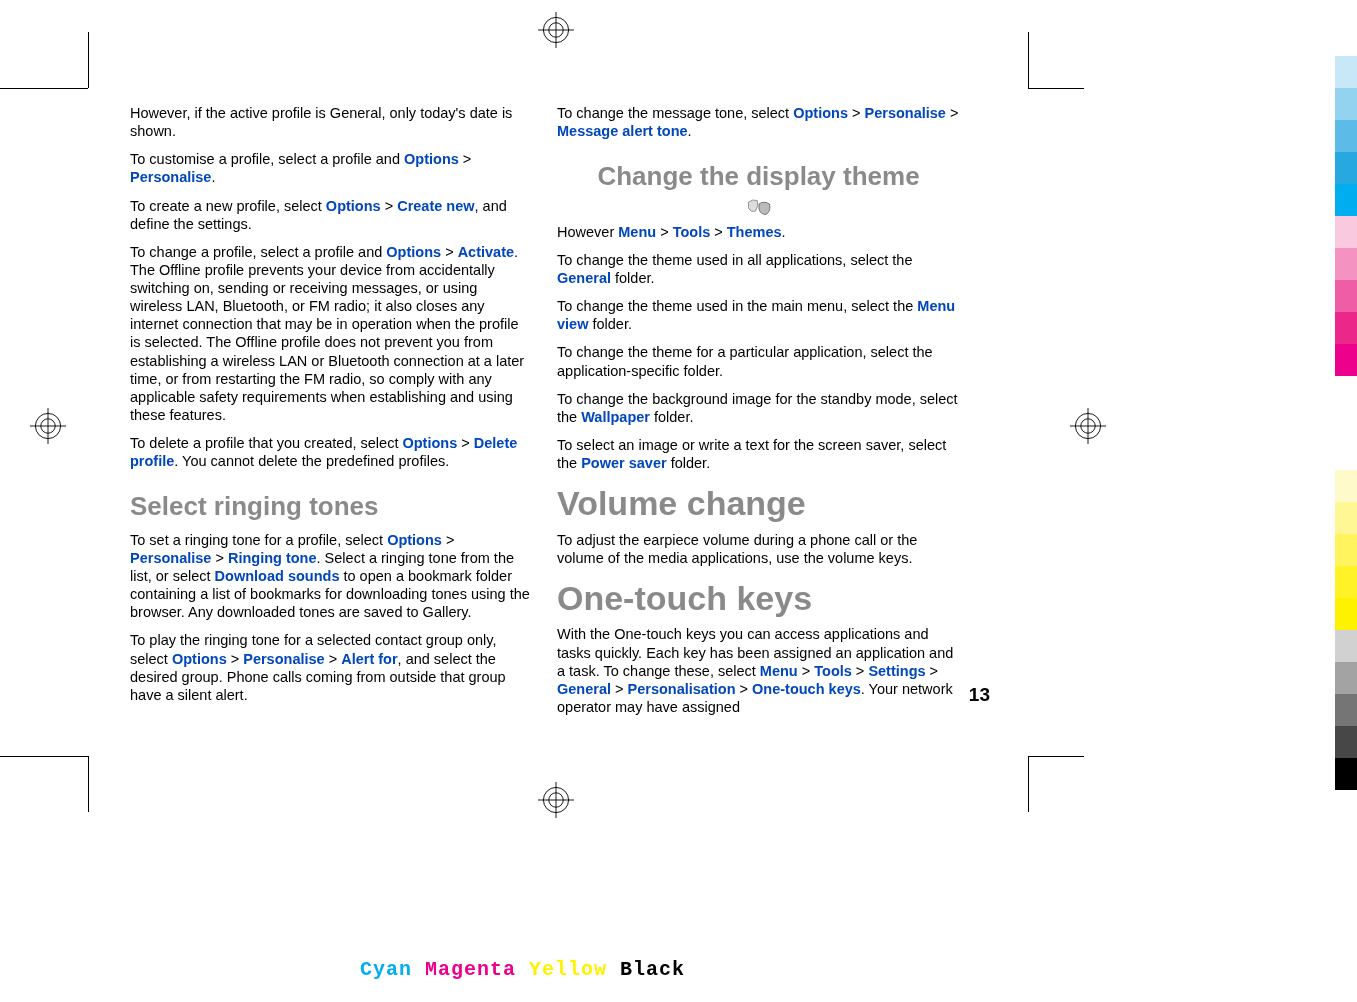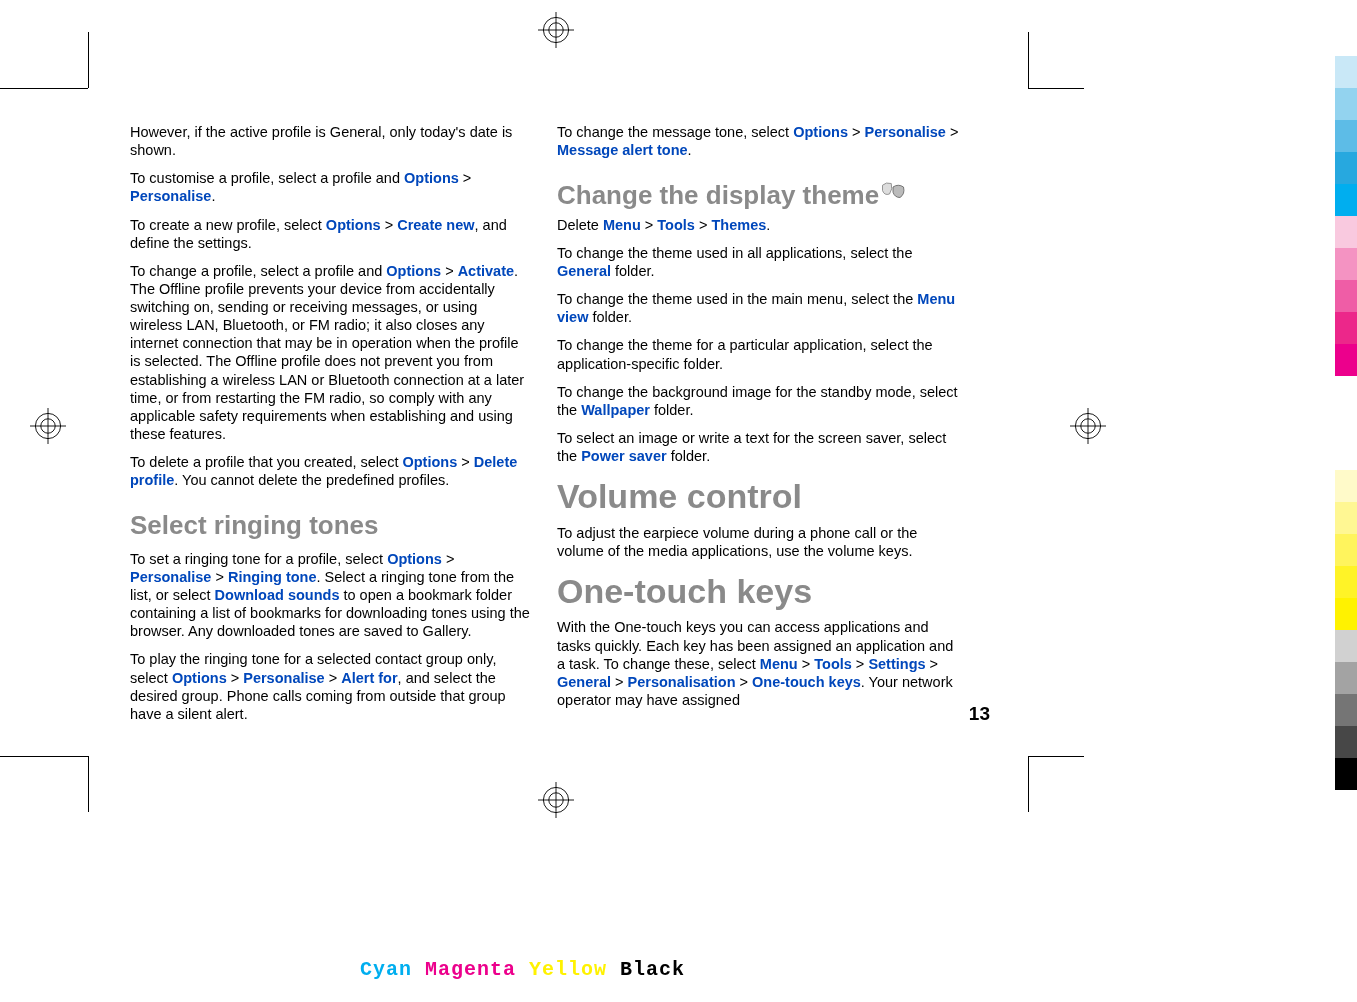--- a/index.html
+++ b/index.html
@@ -7,21 +7,21 @@
     padding: 0;
     font-family: Arial, Helvetica, sans-serif;
     background: #fff;
     width: 1357px;
     height: 1002px;
     position: relative;
   }
   .page {
     position: absolute;
     left: 130px;
-    top: 123px;
+    top: 104px;
     width: 830px;
     display: flex;
     gap: 24px;
   }
   .col {
     flex: 1;
     font-size: 14.5px;
     line-height: 1.25;
     color: #000;
   }
@@ -40,20 +40,21 @@
   }
   h1 {
     color: #8a8a8a;
     font-size: 34px;
     font-weight: bold;
     margin: 8px 0 6px 0;
   }
   .heading-with-icon {
     display: flex;
     align-items: center;
+    flex-direction: column;
   }
   .theme-icon {
     width: 28px;
     height: 26px;
     display: inline-block;
   }
   .pagenum {
     position: absolute;
     right: -30px;
     top: 580px;
@@ -212,36 +213,36 @@
     <div class="heading-with-icon">
       <h2 style="margin:10px 0 4px 0;">Change the display theme</h2>
       <span class="theme-icon">
         <svg viewBox="0 0 32 28">
             <path d="M4 6 Q8 2 14 4 Q16 10 12 16 Q6 18 4 12 Z" fill="#ddd" stroke="#888"></path>
             <path d="M16 8 Q22 4 28 8 Q30 16 24 20 Q18 20 16 14 Z" fill="#bbb" stroke="#666"></path>
           </svg>
       </span>
     </div>
     <p>
-      <span>Delete </span><span class="link">Menu</span><span> &gt; </span><span class="link">Tools</span><span> &gt; </span><span class="link">Themes</span><span>.</span>
+      <span>However </span><span class="link">Menu</span><span> &gt; </span><span class="link">Tools</span><span> &gt; </span><span class="link">Themes</span><span>.</span>
     </p>
     <p>
       <span>To change the theme used in all applications, select the </span><span class="link">General</span><span> folder.</span>
     </p>
     <p>
       <span>To change the theme used in the main menu, select the </span><span class="link">Menu view</span><span> folder.</span>
     </p>
     <p>To change the theme for a particular application, select the application-specific folder.</p>
     <p>
       <span>To change the background image for the standby mode, select the </span><span class="link">Wallpaper</span><span> folder.</span>
     </p>
     <p>
       <span>To select an image or write a text for the screen saver, select the </span><span class="link">Power saver</span><span> folder.</span>
     </p>
-    <h1>Volume control</h1>
+    <h1>Volume change</h1>
     <p>To adjust the earpiece volume during a phone call or the volume of the media applications, use the volume keys.</p>
     <h1>One-touch keys</h1>
     <p>
       <span>With the One-touch keys you can access applications and tasks quickly. Each key has been assigned an application and a task. To change these, select </span><span class="link">Menu</span><span> &gt; </span><span class="link">Tools</span><span> &gt; </span><span class="link">Settings</span><span> &gt; </span><span class="link">General</span><span> &gt; </span><span class="link">Personalisation</span><span> &gt; </span><span class="link">One-touch keys</span><span>. Your network operator may have assigned</span>
     </p>
   </div>
 
   <div class="pagenum">13</div>
 </div>
 

